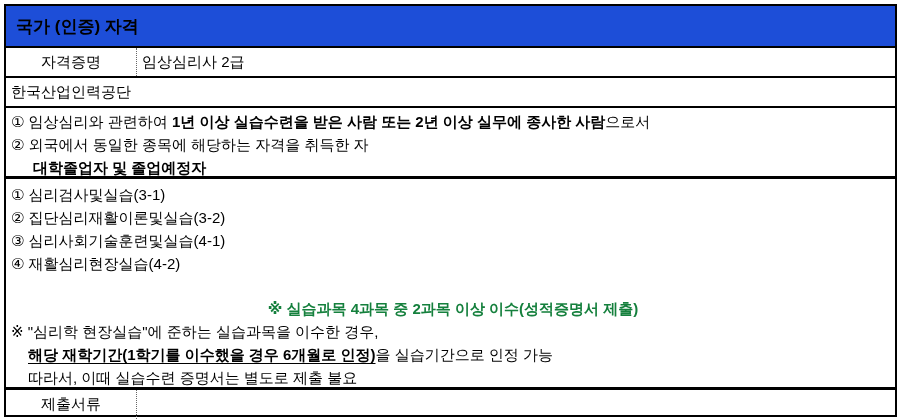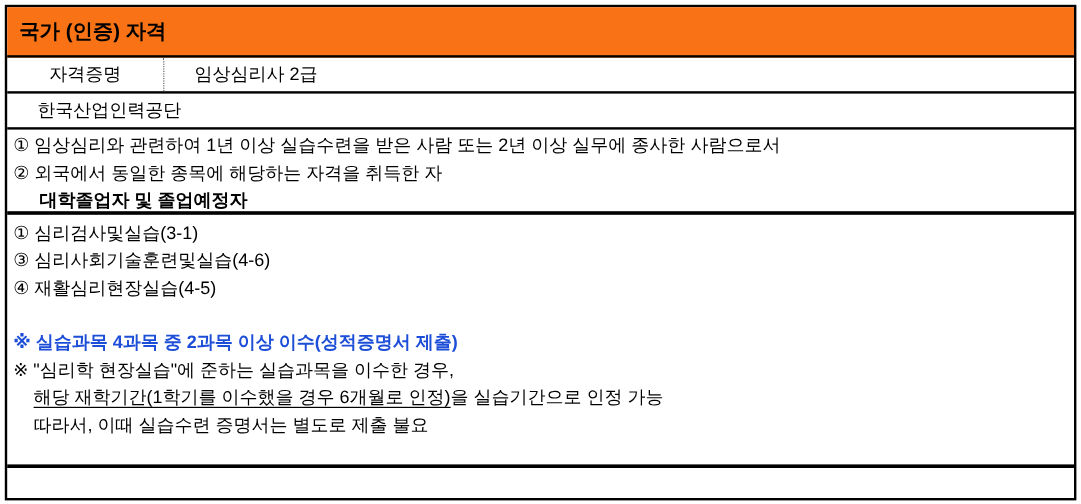--- a/index.html
+++ b/index.html
@@ -22,21 +22,21 @@
     border: 2px solid #000000;
     background: #ffffff;
   }
   .row {
     display: flex;
     box-sizing: border-box;
   }
   .row.header {
     height: 42px;
     border-bottom: 2px solid #000000;
-    background: #f97316;
+    background: #1d4ed8;
     align-items: center;
     padding-left: 10px;
   }
   .title {
     font-size: 17px;
     font-weight: bold;
     letter-spacing: 0px;
   }
   .r-sm   { height: 30px; border-bottom: 2px solid #000000; }
   .r-crit { height: 71px; border-bottom: 3px solid #000000; }
@@ -57,35 +57,34 @@
   .content {
     box-sizing: border-box;
     flex: 1 1 auto;
     padding-left: 5px;
     font-size: 15px;
     overflow: hidden;
   }
   .content.vcenter {
     display: flex;
     align-items: center;
-    margin-left: 20px;
   }
   .content.pt2 { padding-top: 2px; }
   .content.pt4 { padding-top: 4px; }
   .line {
     height: 23px;
     line-height: 23px;
     white-space: nowrap;
   }
   .spacer { height: 22px; }
   .indent1 { padding-left: 22px; }
   .indent2 { padding-left: 17px; }
-  b { font-weight: normal; }
+  b { font-weight: bold; }
   .bold { font-weight: bold; }
-  .red { color: #1d4ed8; }
+  .red { color: #15803d; text-align: center; }
   u { text-decoration: underline; text-underline-offset: 3px; }
 </style>
 </head>
 <body>
 
 <div class="table">
 
   <div class="row header">
     <span class="title">국가 (인증) 자격</span>
   </div>
@@ -103,26 +102,28 @@
     <div class="content pt2">
       <div class="line"><span>① 임상심리와 관련하여 </span><b>1년 이상 실습수련을 받은 사람 또는 2년 이상 실무에 종사한 사람</b><span>으로서</span></div>
       <div class="line">② 외국에서 동일한 종목에 해당하는 자격을 취득한 자</div>
       <div class="line indent1 bold">대학졸업자 및 졸업예정자</div>
     </div>
   </div>
 
   <div class="row r-courses">
     <div class="content pt4">
       <div class="line">① 심리검사및실습(3-1)</div>
-      <div class="line">③ 심리사회기술훈련및실습(4-6)</div>
-      <div class="line">④ 재활심리현장실습(4-5)</div>
+      <div class="line">② 집단심리재활이론및실습(3-2)</div>
+      <div class="line">③ 심리사회기술훈련및실습(4-1)</div>
+      <div class="line">④ 재활심리현장실습(4-2)</div>
       <div class="spacer"></div>
       <div class="line red bold">※ 실습과목 4과목 중 2과목 이상 이수(성적증명서 제출)</div>
       <div class="line">※ "심리학 현장실습"에 준하는 실습과목을 이수한 경우,</div>
       <div class="line indent2"><b><u>해당 재학기간(1학기를 이수했을 경우 6개월로 인정)</u></b><span>을 실습기간으로 인정 가능</span></div>
       <div class="line indent2">따라서, 이때 실습수련 증명서는 별도로 제출 불요</div>
     </div>
   </div>
 
   <div class="row r-docs">
+    <div class="label">제출서류</div>
   </div>
 
 </div>
 
 </body></html>

